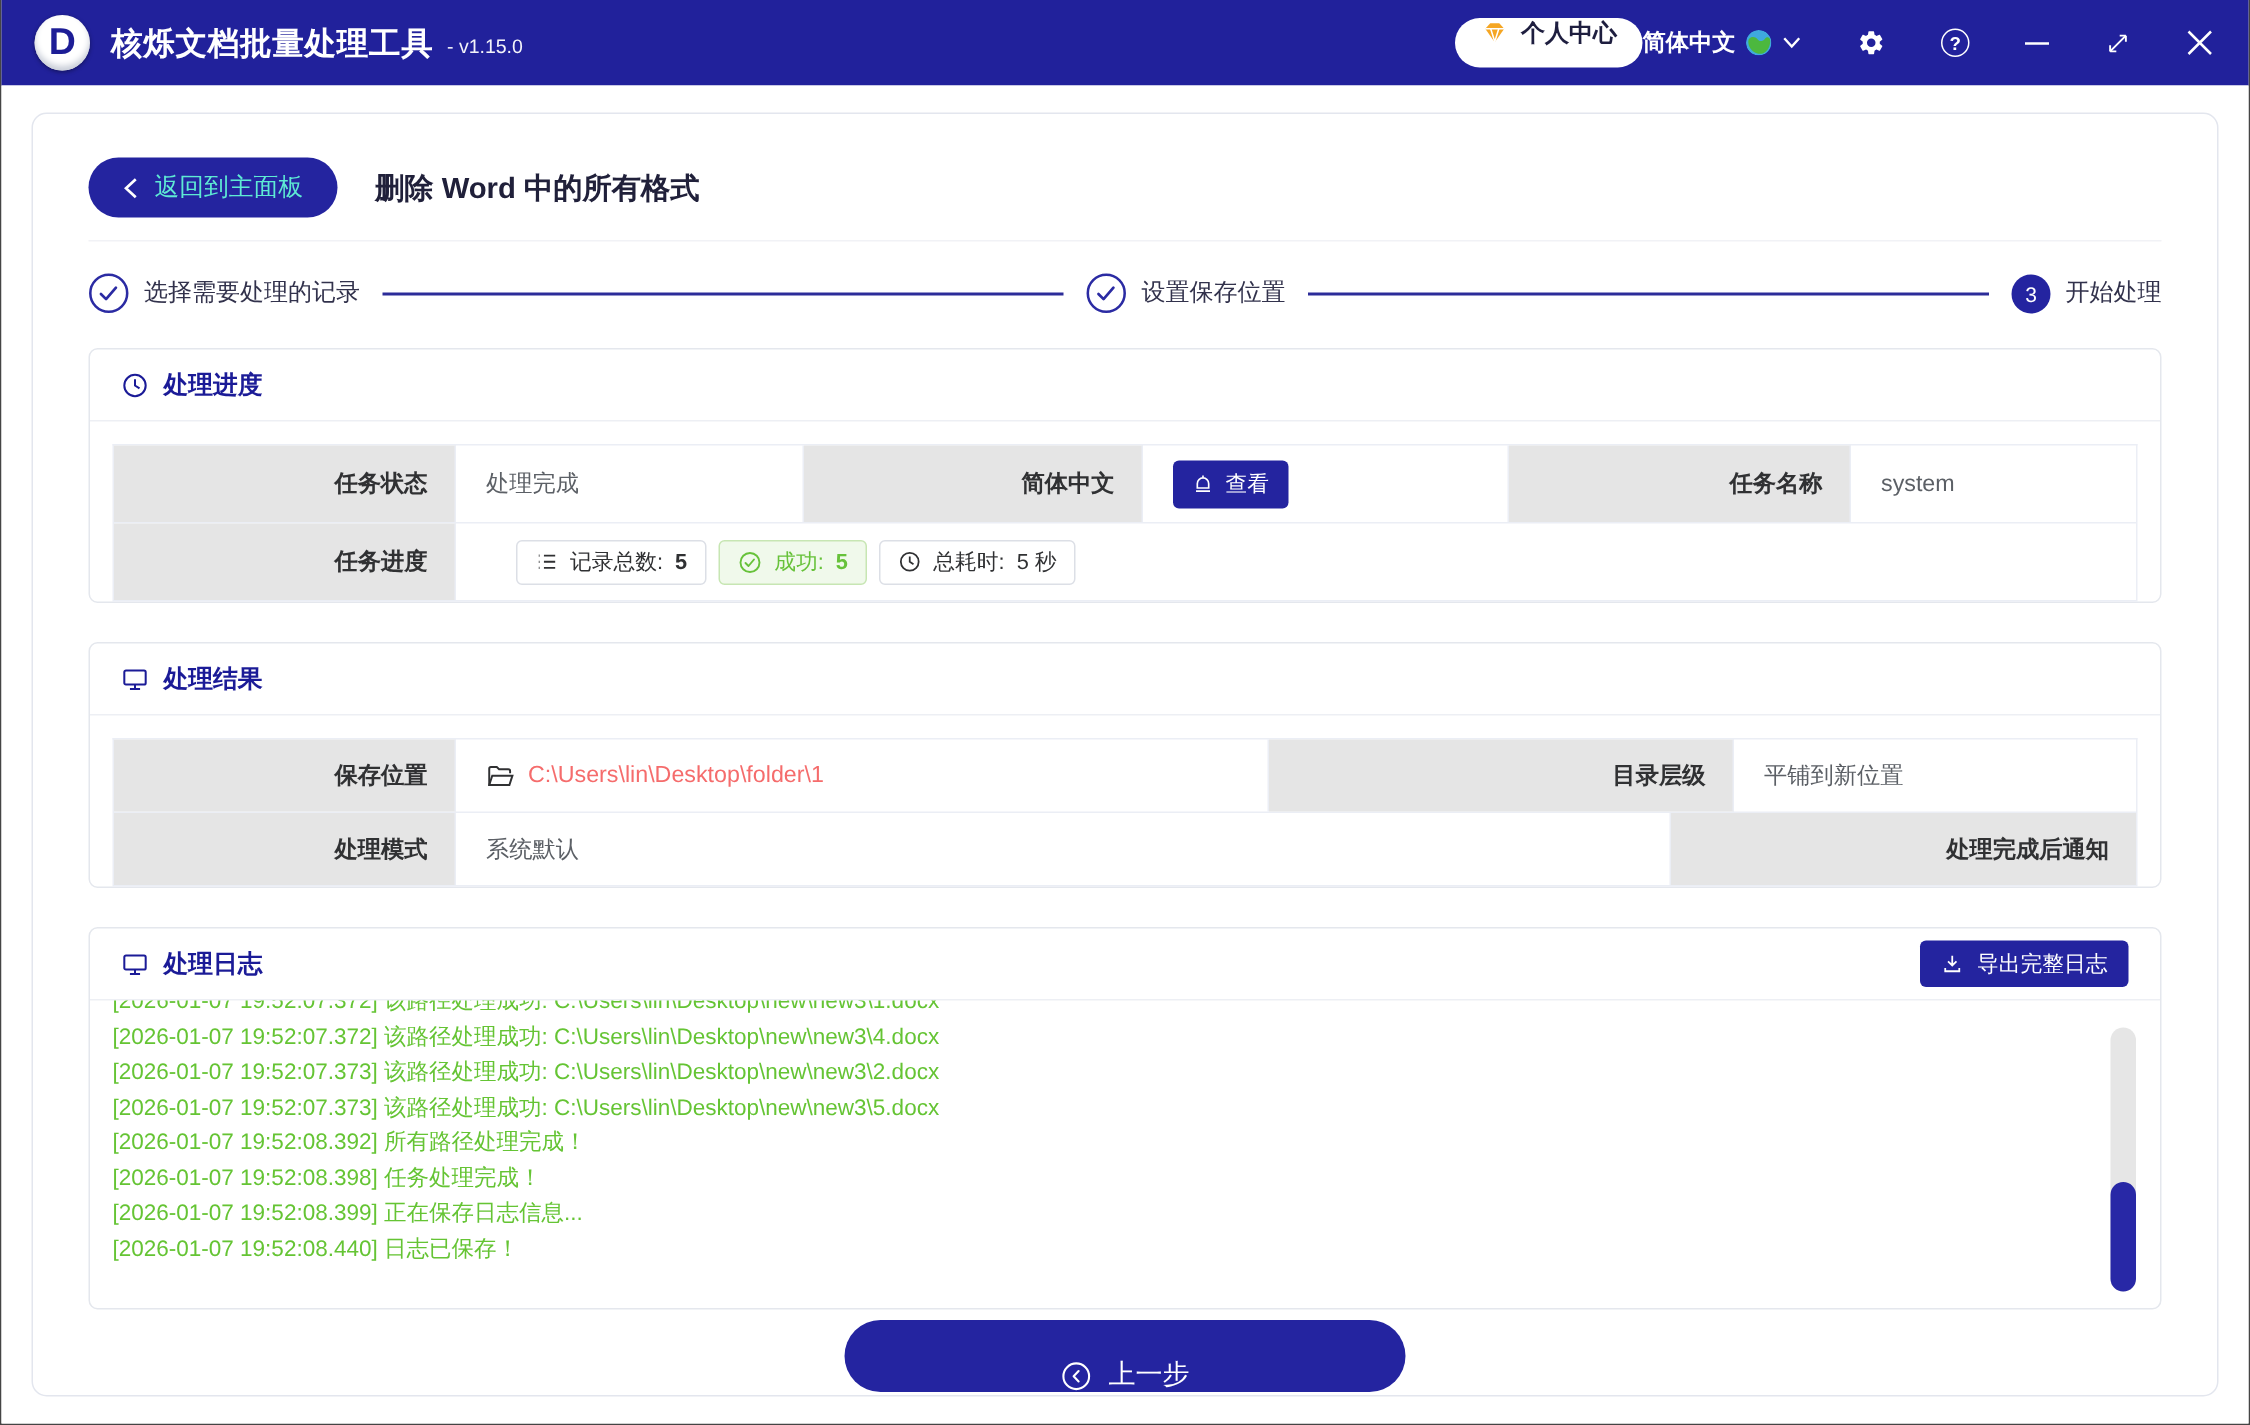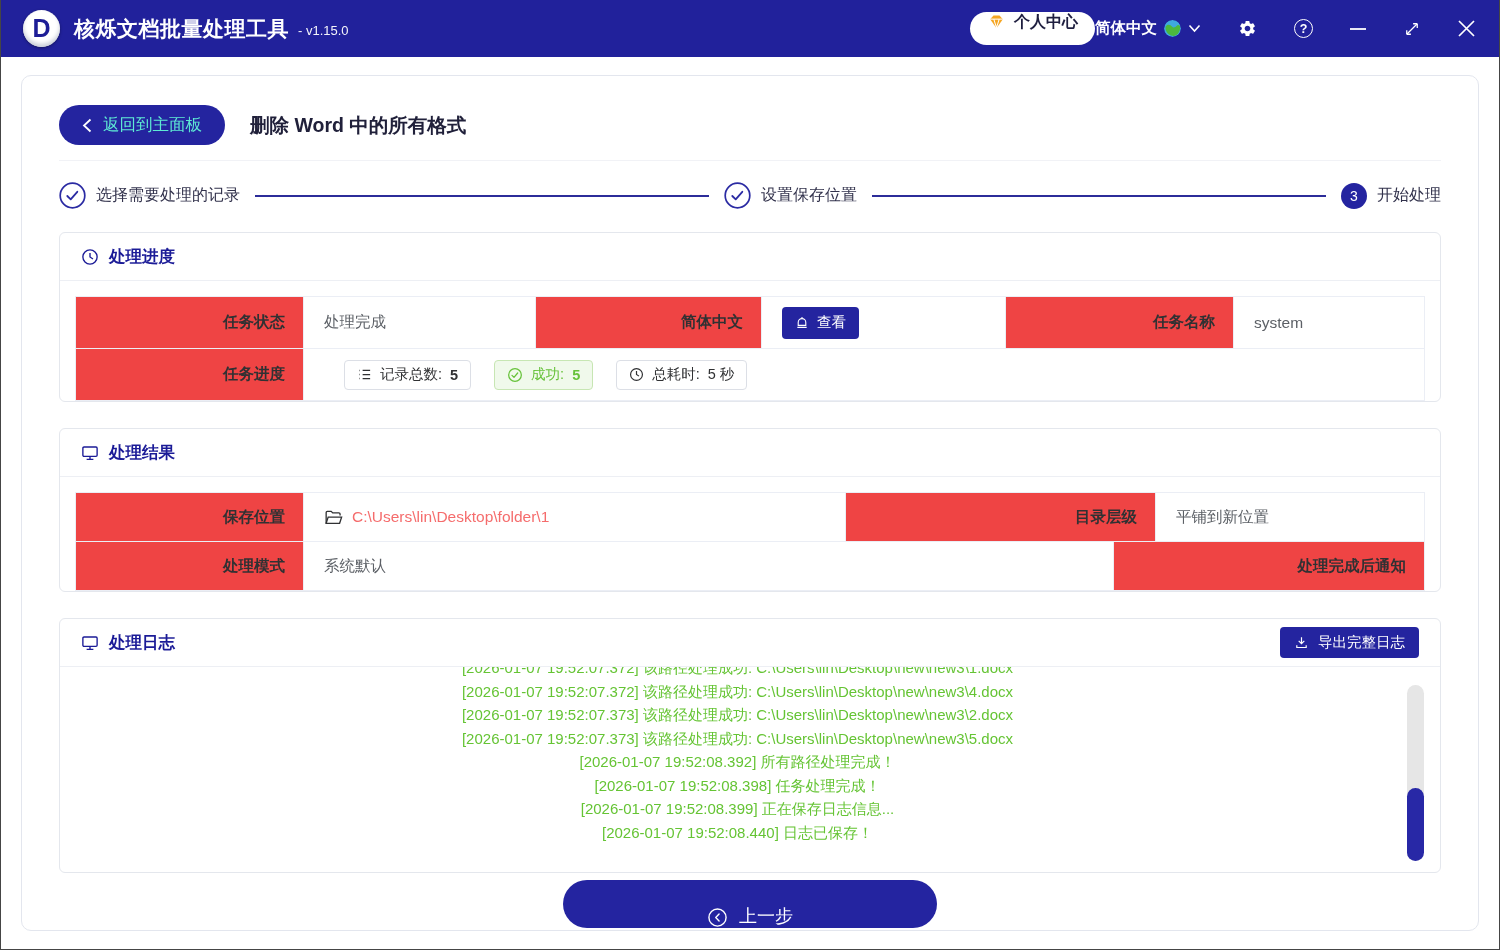--- a/index.html
+++ b/index.html
@@ -48,43 +48,43 @@
   .panel-header { display:flex; align-items:center; gap:10px; height:48px; padding:0 21px;
     border-bottom:1px solid #edeff4; }
   .panel-title { font-size:16.5px; font-weight:bold; color:#1b1b97; }
   .panel-body { padding:15px 15px 0; }
   .dtable { border:1px solid #ebeef5; border-bottom:none; }
   .trow { display:flex; border-bottom:1px solid #ebeef5; }
   .t1 .trow { height:52px; }
   .t2 .trow { height:49px; }
   .cell { display:flex; align-items:center; border-right:1px solid #ebeef5; }
   .cell:last-child { border-right:none; }
-  .lbl { background:#ef4444; justify-content:flex-end; padding-right:18px;
+  .lbl { background:#e5e5e5; justify-content:flex-end; padding-right:18px;
     font-weight:bold; font-size:15.5px; color:#303133; }
   .val { padding-left:20px; font-size:15.5px; color:#5c6066; }
   .w228 { width:228px; flex:0 0 228px; } .w232 { width:232px; flex:0 0 232px; }
   .w226 { width:226px; flex:0 0 226px; } .w244 { width:244px; flex:0 0 244px; }
   .w310 { width:310px; flex:0 0 310px; } .w268 { width:268px; flex:0 0 268px; }
   .grow { flex:1; }
 
   .view-btn { height:32px; background:#24249F; color:#fff; border:none; border-radius:4px;
     padding:0 13px; font-size:14.5px; display:flex; align-items:center; gap:8px; cursor:pointer; }
-  .badges { display:flex; gap:23px; align-items:flex-start;padding-left:20px; }
+  .badges { display:flex; gap:8px; align-items:flex-start;padding-left:20px; }
   .badge { height:30px; border:1px solid #dcdfe6; border-radius:4px; background:#fff;
     padding:0 12px; display:flex; align-items:center; gap:8px; font-size:14.5px; color:#303133; }
   .badge .num { font-weight:bold; }
   .badge.success { background:#f0f9eb; border-color:#c7e6b3; color:#67c23a; }
   .badge.success .num { color:#67c23a; }
   .path-red { color:#f56c6c; display:flex; align-items:center; gap:9px; }
 
   
   .log-header .export-btn { margin-left:auto; height:31px; background:#24249F; color:#fff;
     border:none; border-radius:4px; padding:0 14px; font-size:14.5px;
     display:flex; align-items:center; gap:9px; cursor:pointer; }
-  .log-body { position:relative; height:205px; overflow:hidden; padding:0 40px 0 15px;text-align:center; }
+  .log-body { position:relative; height:205px; overflow:hidden; padding:0 40px 0 15px; }
   .log-lines { margin-top:-11px; }
   .log-line { font-size:15px; line-height:23.5px; color:#65c434; white-space:nowrap; }
   .log-scrollbar { position:absolute; right:16px; top:18px; bottom:11px; width:17px;
     border-radius:9px; background:#e6e6e6; }
   .log-thumb { position:absolute; left:0; right:0; bottom:0; height:73px;
     border-radius:9px; background:#2828A6; cursor:grab; }
 
   
   .footer { display:flex; justify-content:center; padding:7px 0 0; }
   .prev-btn { width:374px; height:48px; border-radius:24px; background:#2424A0; color:#fff;

